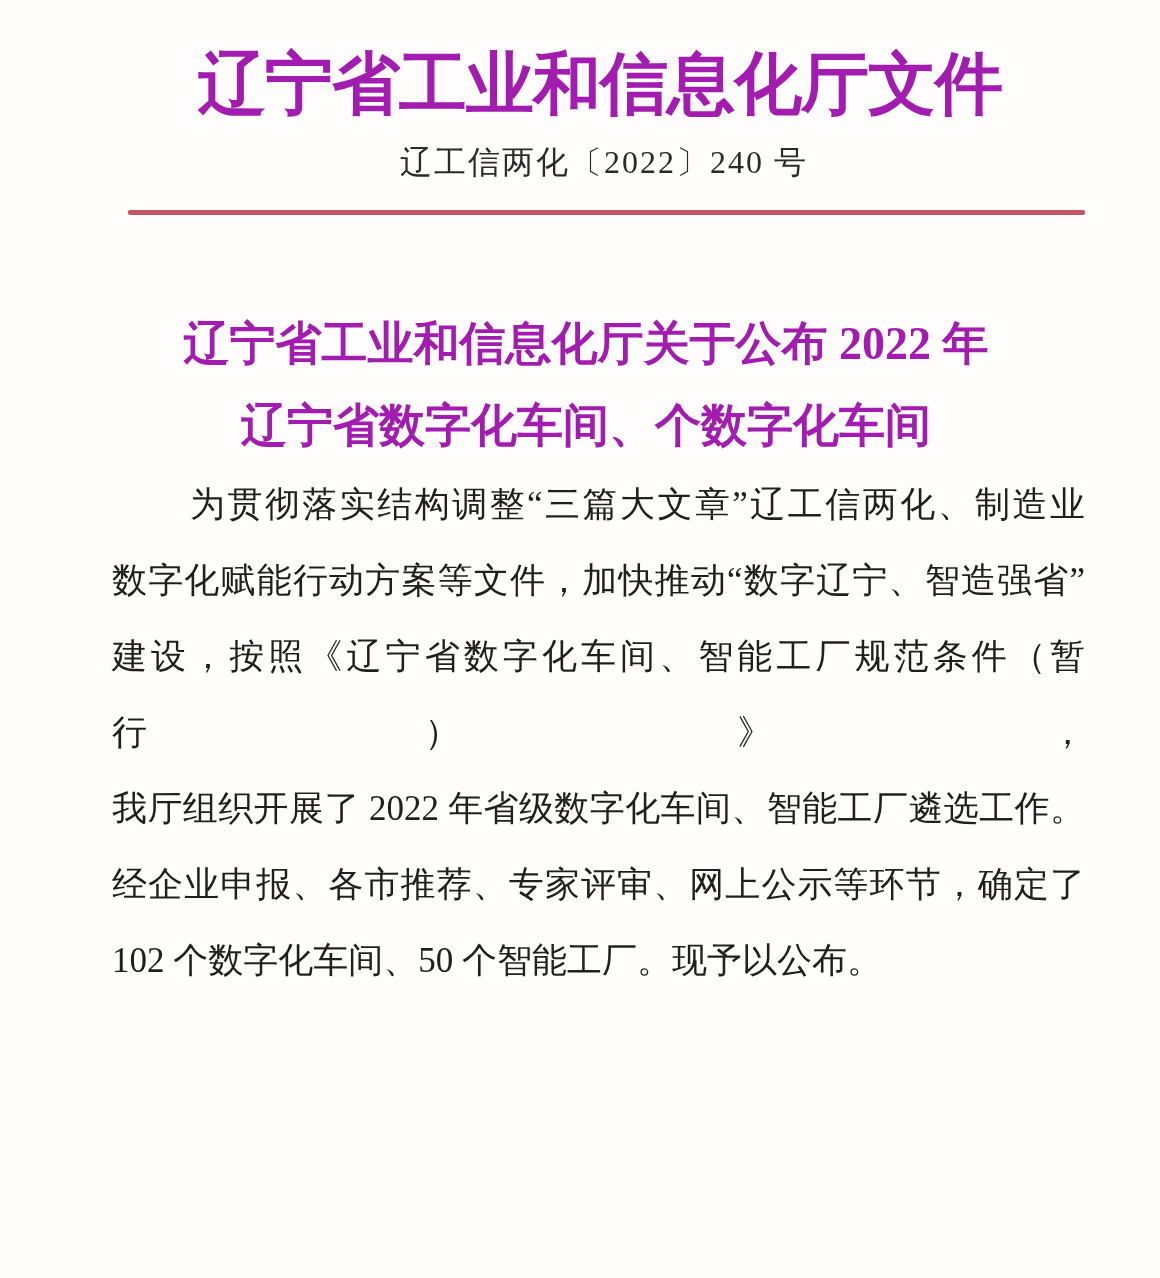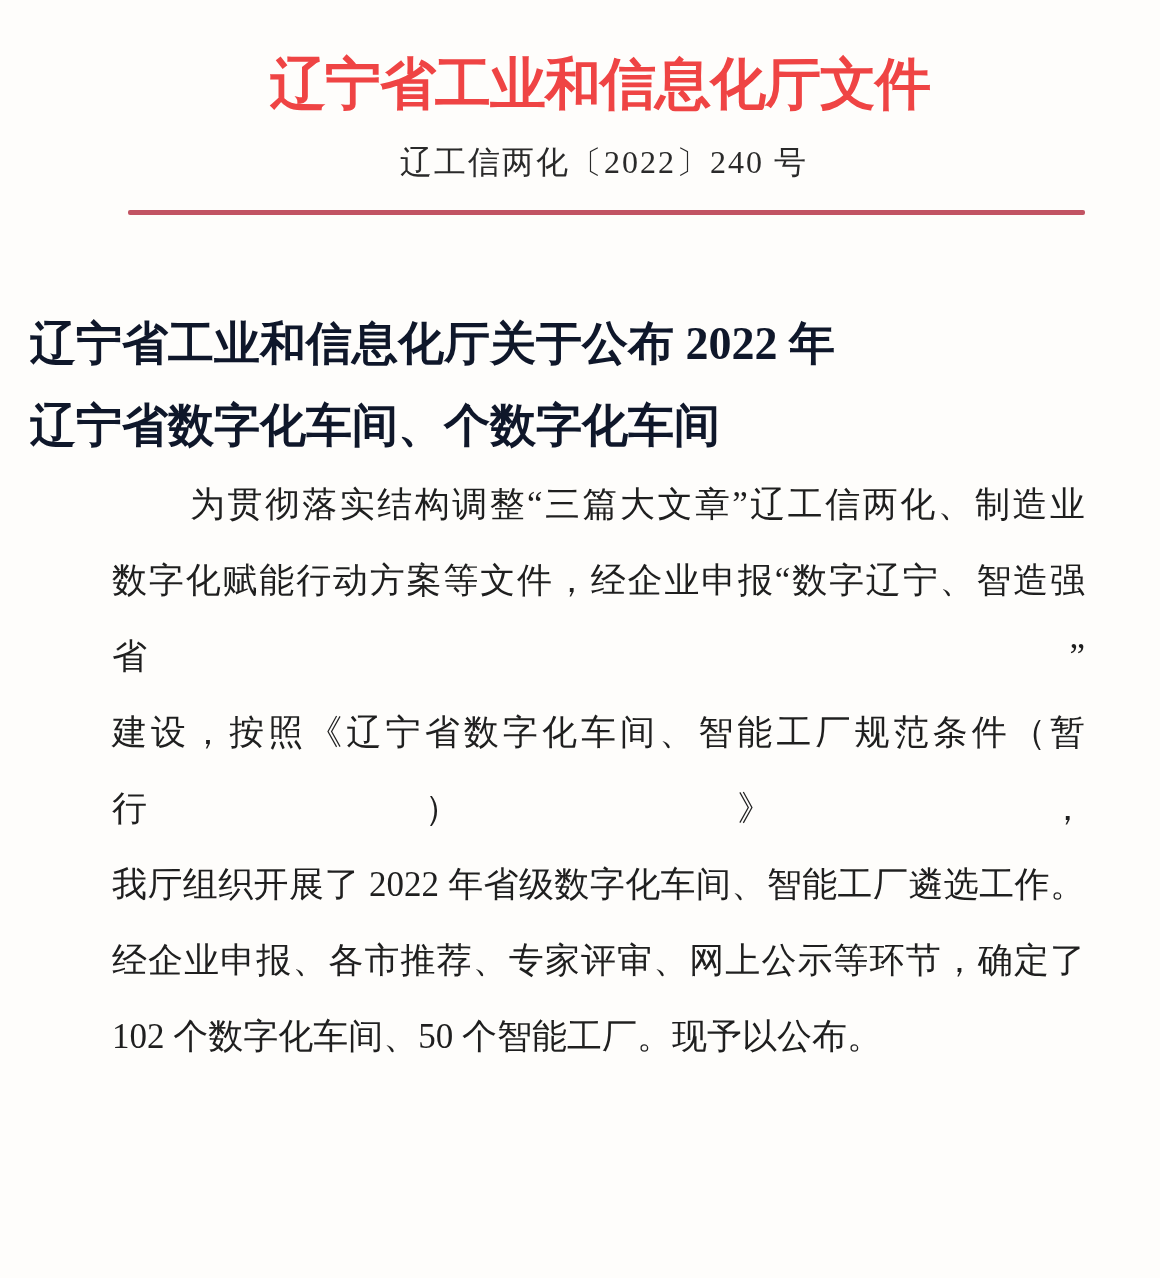--- a/index.html
+++ b/index.html
@@ -14,25 +14,25 @@
     margin: 0 auto;
     background: #fefdfb;
     overflow: hidden;
     font-family: "Liberation Serif", "DejaVu Serif", serif;
   }
   
   .red-header {
     padding-top: 28px;
     padding-left: 40px;
     text-align: center;
-    font-size: 56px;
+    font-size: 68px;
     line-height: 112px;
     font-weight: 700;
     letter-spacing: -1px;
-    color: #ef4444;
+    color: #a21caf;
     white-space: nowrap;
   }
   
   .doc-number {
     padding-left: 48px;
     text-align: center;
     font-size: 32px;
     line-height: 44px;
     letter-spacing: 2px;
     color: #2a2a2a;
@@ -43,25 +43,26 @@
     margin-top: 26px;
     margin-left: 128px;
     width: 957px;
     height: 5px;
     background: #c25463;
     border-radius: 2px;
   }
   
   .doc-title {
     margin-top: 88px;
-    padding-left: 30px;
+    padding-left: 12px;
+    text-align: center;
     font-size: 46px;
     line-height: 82px;
     font-weight: 700;
-    color: #0f172a;
+    color: #a21caf;
   }
   .doc-title .t-line {
     white-space: nowrap;
   }
   
   .body-block {
     padding: 0 75px 0 112px;
     color: #1f1f1f;
     font-size: 35px;
   }
@@ -96,20 +97,20 @@
   <div class="red-line"></div>
 
   <div class="doc-title">
     <div class="t-line">辽宁省工业和信息化厅关于公布 2022 年</div>
     <div class="t-line">辽宁省数字化车间、个数字化车间</div>
   </div>
 
   <div class="body-block">
 
     <div class="para-line indent">为贯彻落实结构调整“三篇大文章”辽工信两化、制造业</div>
-    <div class="para-line">数字化赋能行动方案等文件，经企业申报“数字辽宁、智造强省”</div>
+    <div class="para-line">数字化赋能行动方案等文件，加快推动“数字辽宁、智造强省”</div>
     <div class="para-line">建设，按照《辽宁省数字化车间、智能工厂规范条件（暂行）》，</div>
     <div class="para-line">我厅组织开展了 2022 年省级数字化车间、智能工厂遴选工作。</div>
     <div class="para-line">经企业申报、各市推荐、专家评审、网上公示等环节，确定了</div>
     <div class="para-line no-justify">102 个数字化车间、50 个智能工厂。现予以公布。</div>
   </div>
 
 </div>
 
 </body></html>

